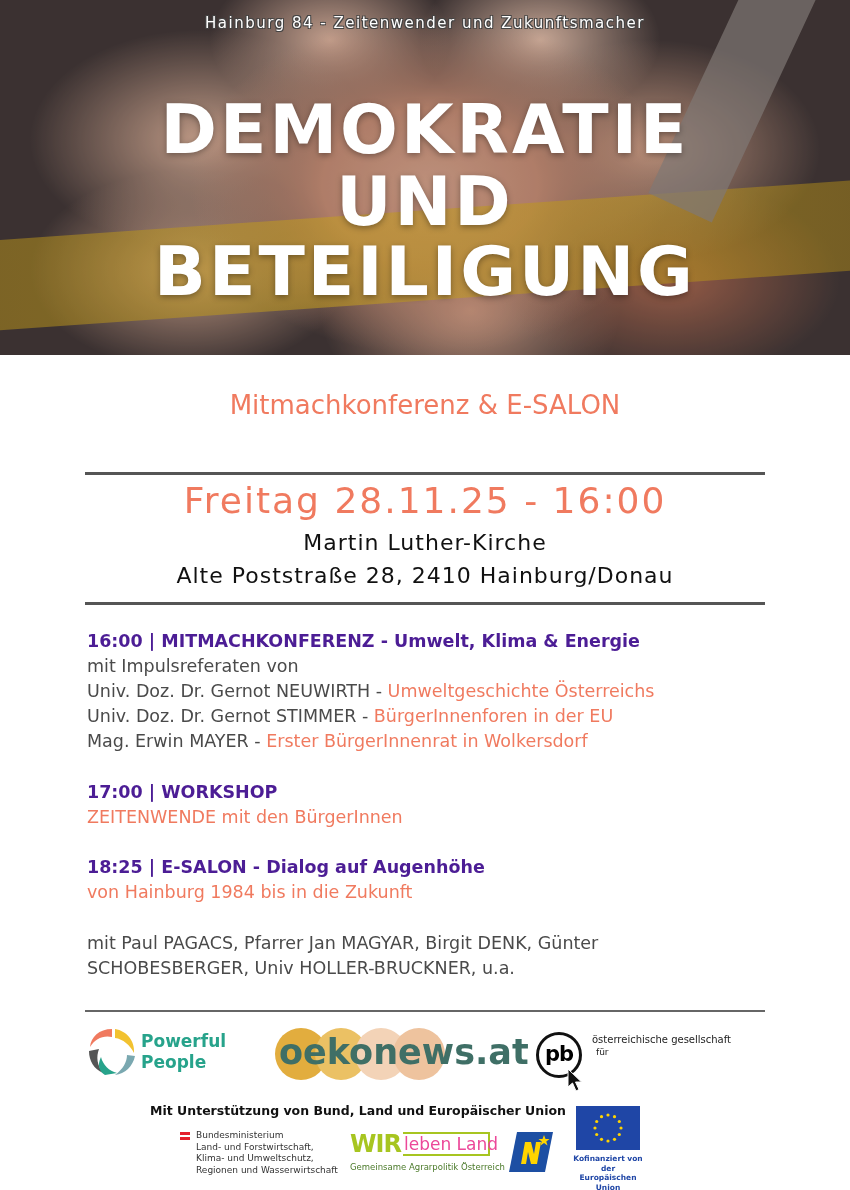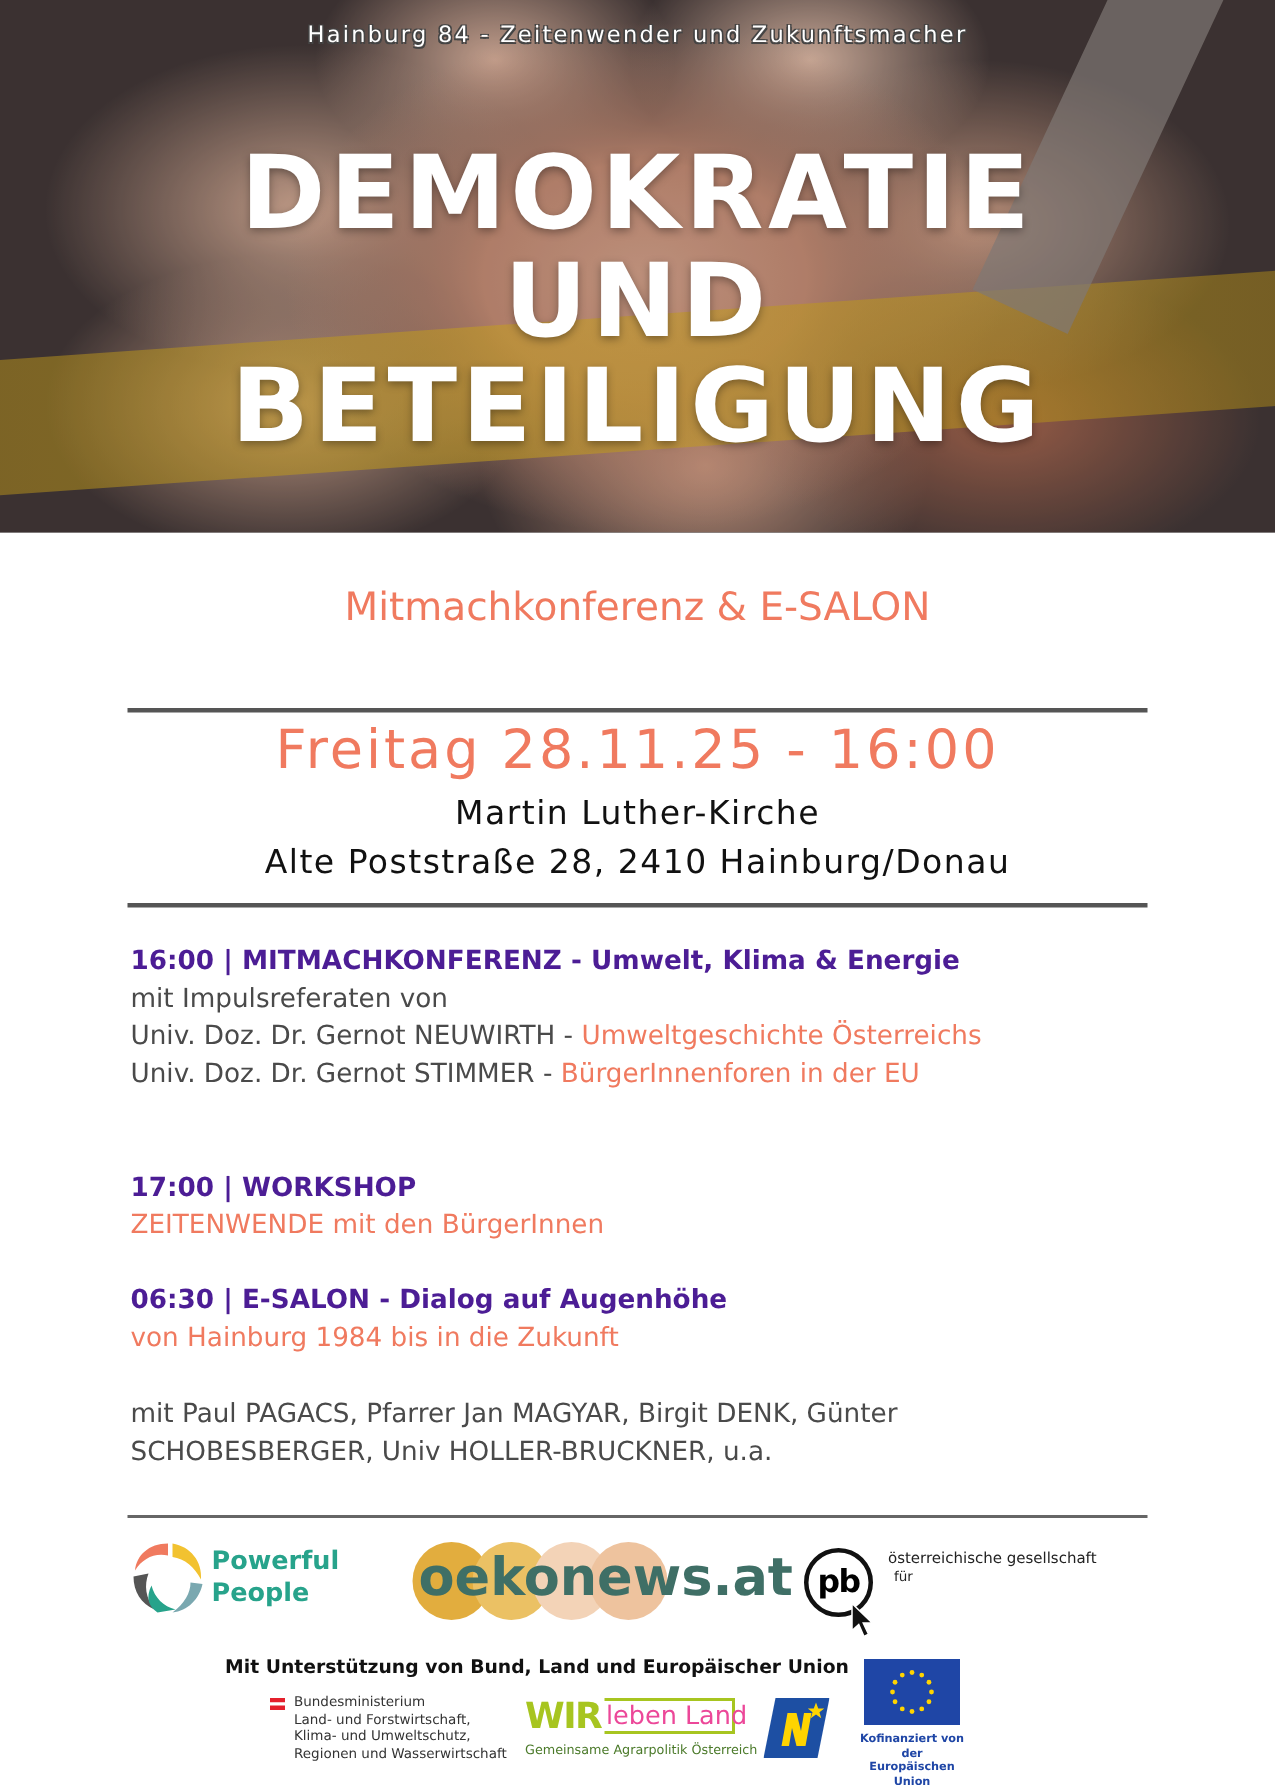--- a/index.html
+++ b/index.html
@@ -140,29 +140,32 @@
 
 <div class="prog p1">
   <div class="line head">16:00 | MITMACHKONFERENZ - Umwelt, Klima &amp; Energie</div>
   <div class="line">mit Impulsreferaten von</div>
   <div class="line">
     <span>Univ. Doz. Dr. Gernot NEUWIRTH - </span><span class="coral">Umweltgeschichte Österreichs</span>
   </div>
   <div class="line">
     <span>Univ. Doz. Dr. Gernot STIMMER - </span><span class="coral">BürgerInnenforen in der EU</span>
   </div>
+  <div class="line">
+    <span>Mag. Erwin MAYER - </span><span class="coral">Erster BürgerInnenrat in Wolkersdorf</span>
+  </div>
 </div>
 
 <div class="prog p2">
   <div class="line head">17:00 | WORKSHOP</div>
   <div class="line coral">ZEITENWENDE mit den BürgerInnen</div>
 </div>
 
 <div class="prog p3">
-  <div class="line head">06:30 | E-SALON - Dialog auf Augenhöhe</div>
+  <div class="line head">18:25 | E-SALON - Dialog auf Augenhöhe</div>
   <div class="line coral">von Hainburg 1984 bis in die Zukunft</div>
 </div>
 
 <div class="prog p4">
   <div class="line">mit Paul PAGACS, Pfarrer Jan MAGYAR, Birgit DENK, Günter</div>
   <div class="line">SCHOBESBERGER, Univ HOLLER-BRUCKNER, u.a.</div>
 </div>
 
 <div class="rule r3"></div>
 

